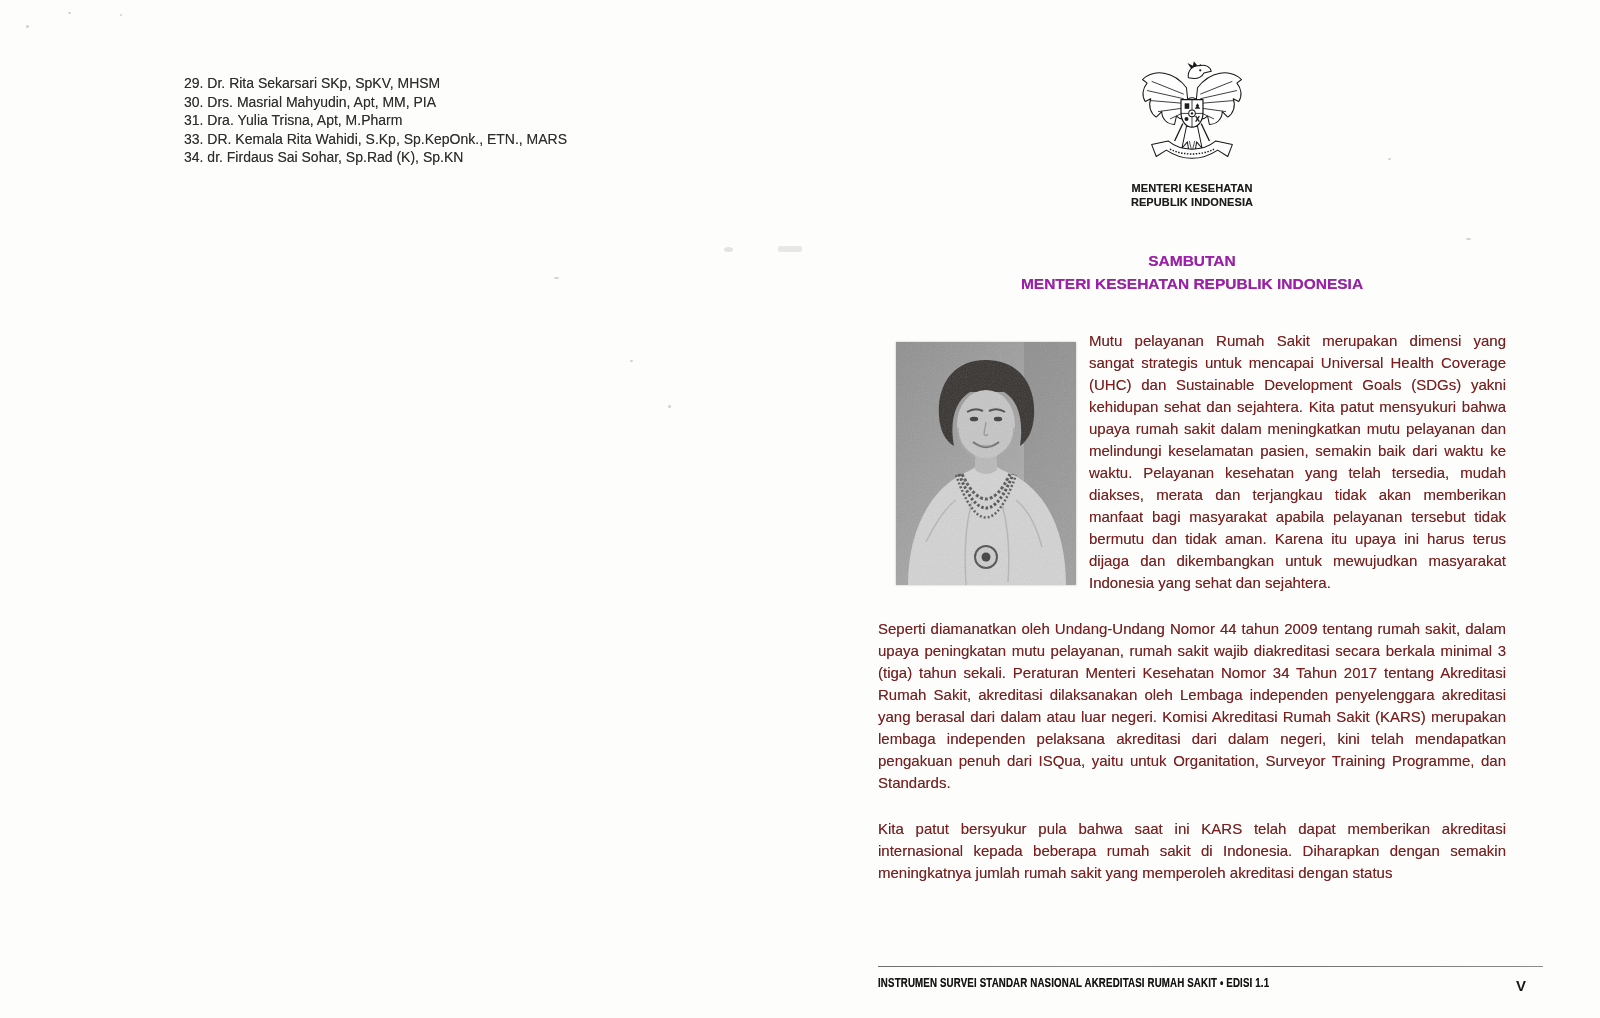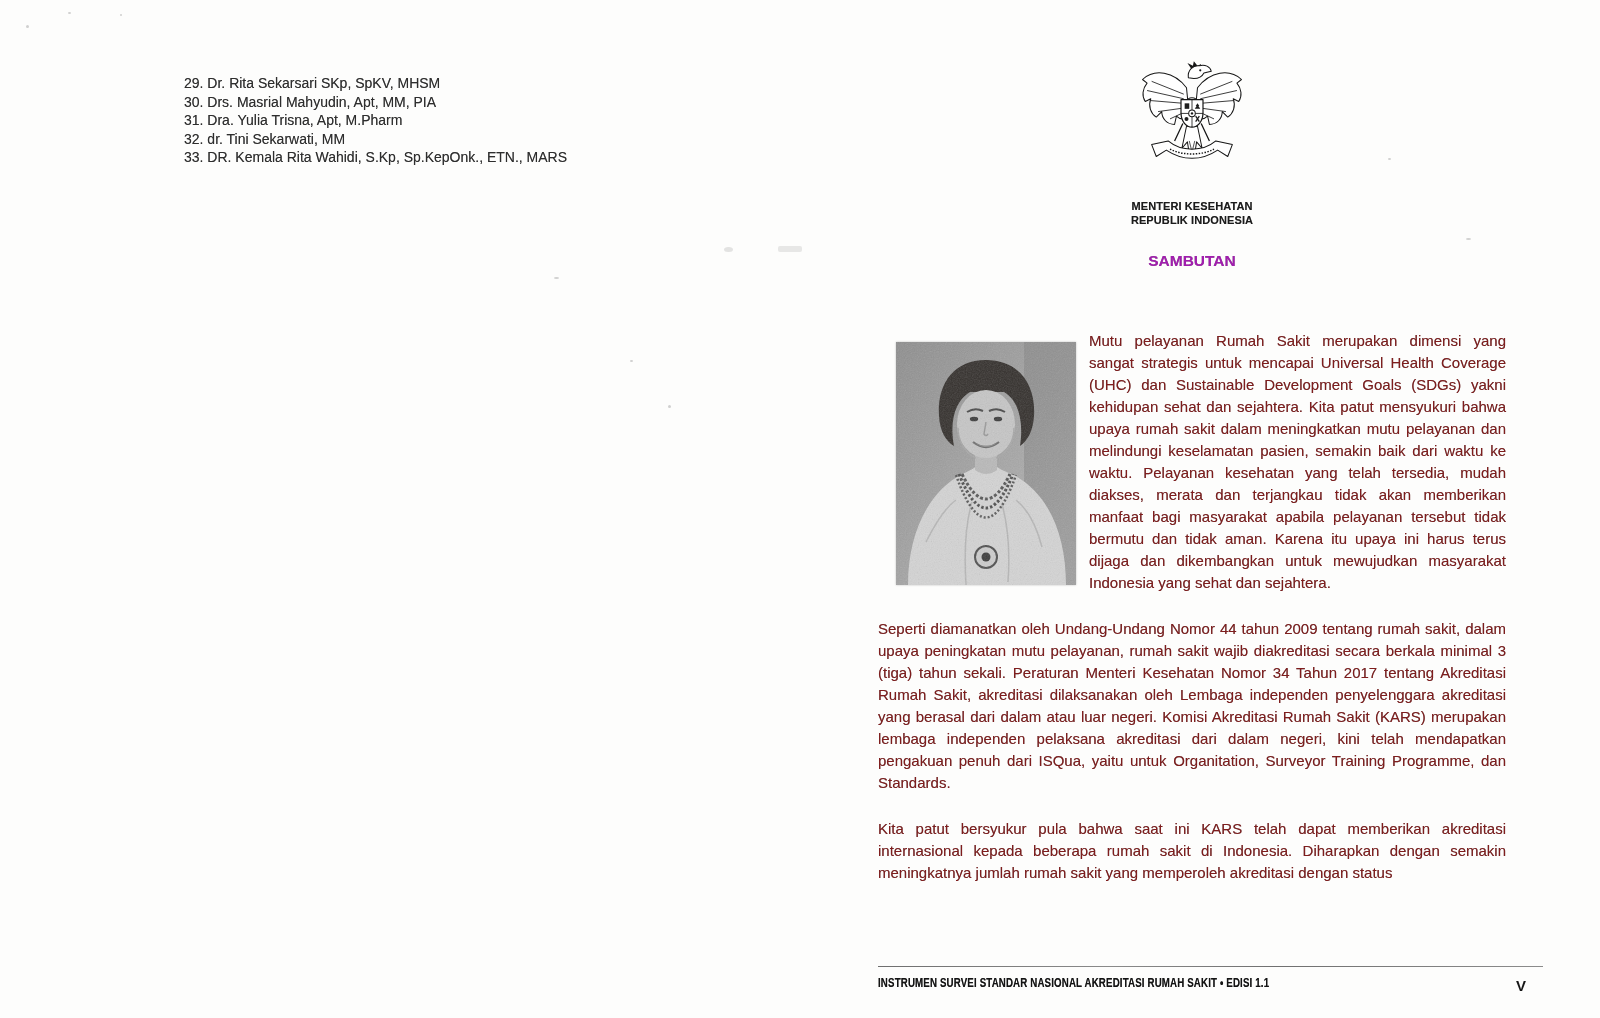--- a/index.html
+++ b/index.html
@@ -32,21 +32,21 @@
     position: absolute;
     left: 878px; width: 628px; top: 0;
     height: 1018px;
   }
   .letterhead {
     position: absolute; top: 60px; left: 0; width: 100%;
     text-align: center;
   }
   .letterhead svg { display: inline-block; }
   .letterhead-text {
-    margin-top: 20px;
+    margin-top: 2px;
     font-size: 11px; font-weight: 700; line-height: 13.5px;
     letter-spacing: 0.1px; color: #1c1c1c;
     text-shadow: 0 0 0.5px rgba(30,30,30,0.5);
   }
   .page-title {
     position: absolute; top: 249px; left: 0; width: 100%;
     text-align: center;
     font-size: 15.5px; font-weight: 700; line-height: 23px;
     color: #a21caf;
     text-shadow: 0 0 0.5px rgba(40,40,40,0.55);
@@ -103,22 +103,22 @@
 </style>
 </head>
 <body>
 
 <div class="scan-page" style="--ink: #222222; --paper: #fdfdfc;">
 
   <ul class="committee-list">
     <li>29. Dr. Rita Sekarsari SKp, SpKV, MHSM</li>
     <li>30. Drs. Masrial Mahyudin, Apt, MM, PIA</li>
     <li>31. Dra. Yulia Trisna, Apt, M.Pharm</li>
-    <li>32. dr. Tini Sekarwati, MM</li>
     <li>33. DR. Kemala Rita Wahidi, S.Kp, Sp.KepOnk., ETN., MARS</li>
+    <li>34. dr. Firdaus Sai Sohar, Sp.Rad (K), Sp.KN</li>
   </ul>
 
   <div class="right-col">
 
     <div class="letterhead">
       <span>
         <svg width="110" height="116" viewBox="0 0 120 126" fill="none" xmlns="http://www.w3.org/2000/svg">
           <g stroke="#161616" fill="#ffffff" stroke-width="1.1" stroke-linejoin="round">
 
             <path d="M59,9 l-4,-6 l6,3 l1,-5 l4,5 l4,-2 l-2,6 z" fill="#161616" stroke="none"></path>
@@ -156,20 +156,21 @@
         </svg>
       </span>
       <div class="letterhead-text">
         <div>MENTERI KESEHATAN</div>
         <div>REPUBLIK INDONESIA</div>
       </div>
     </div>
 
     <div class="page-title">
       <div>SAMBUTAN</div>
+      <div>MENTERI KESEHATAN REPUBLIK INDONESIA</div>
     </div>
 
     <div class="body-text">
       <p>
         <span class="photo-frame">
           <svg width="180" height="243" viewBox="0 0 180 243" xmlns="http://www.w3.org/2000/svg">
             <defs>
               <linearGradient id="pbg" x1="0" y1="0" x2="1" y2="1">
                 <stop offset="0" stop-color="#8e8e8e"></stop>
                 <stop offset="0.5" stop-color="#a3a3a3"></stop>

